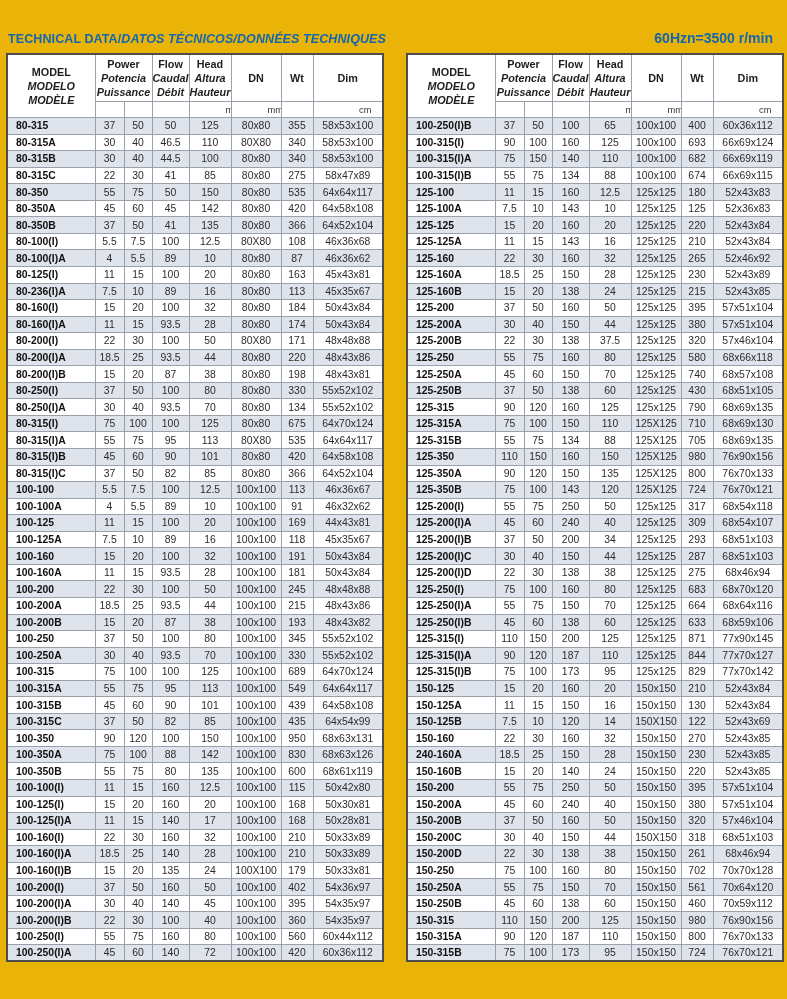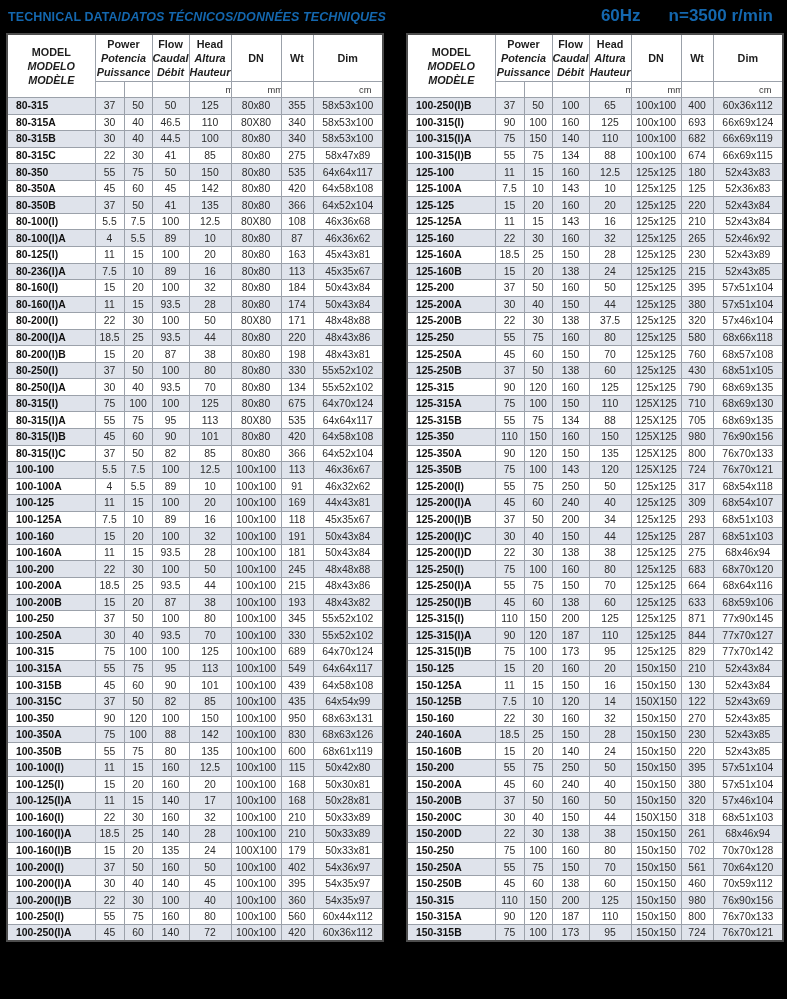--- a/index.html
+++ b/index.html
@@ -3,25 +3,25 @@
 <meta charset="utf-8">
 <style>
   :root{
     --accent:#1467ae;
     --stripe:#dfe3eb;
     --border-dark:#4d4d4d;
     --border-light:#9ba1aa;
   }
   *{box-sizing:border-box;}
   body{margin:0;background:#ffffff;font-family:"Liberation Sans",sans-serif;}
-  .page{width:787px;height:999px;padding:4px 6px 0 6px;background:#000000;overflow:hidden;}
+  .page{width:787px;height:999px;padding:4px 6px 0 6px;background:#eab308;overflow:hidden;}
   .topbar{display:flex;justify-content:space-between;align-items:baseline;padding:2px 2px 7px 2px;}
   .page-title{color:var(--accent);font-weight:bold;font-size:12.5px;white-space:nowrap;letter-spacing:.1px;}
   .page-title .it{font-style:italic;}
-  .specs{color:var(--accent);font-weight:bold;font-size:17px;display:flex;gap:28px;padding-right:6px;white-space:nowrap;}
+  .specs{color:var(--accent);font-weight:bold;font-size:14px;display:flex;padding-right:6px;white-space:nowrap;margin-top:24px;}
   .tables{display:flex;gap:22px;align-items:center;}
   table{border-collapse:collapse;table-layout:fixed;width:376px;border:2px solid var(--border-dark);background:#fff;}
   th,td{border:1px solid var(--border-light);overflow:hidden;white-space:nowrap;}
   thead th{background:#fff;color:#1d1d1d;vertical-align:middle;}
   .h1 th{font-size:10.8px;line-height:1.3;height:45px;padding:2px 0;}
   .h1 .it{font-style:italic;}
   .h2 th{font-size:9.3px;font-weight:normal;height:16px;color:#333;padding-left:36px;}
   tbody td{font-size:10.4px;color:#2c2c2c;text-align:center;height:16.55px;padding:0;}
   tbody td.model{text-align:left;padding-left:8px;font-weight:bold;color:#101010;}
   tbody tr:nth-child(odd) td{background:var(--stripe);}
@@ -808,21 +808,21 @@
             <td>580</td>
             <td>68x66x118</td>
           </tr>
           <tr>
             <td class="model">125-250A</td>
             <td>45</td>
             <td>60</td>
             <td>150</td>
             <td>70</td>
             <td>125x125</td>
-            <td>760</td>
+            <td>740</td>
             <td>68x57x108</td>
           </tr>
           <tr>
             <td class="model">125-250B</td>
             <td>37</td>
             <td>50</td>
             <td>138</td>
             <td>60</td>
             <td>125x125</td>
             <td>430</td>

